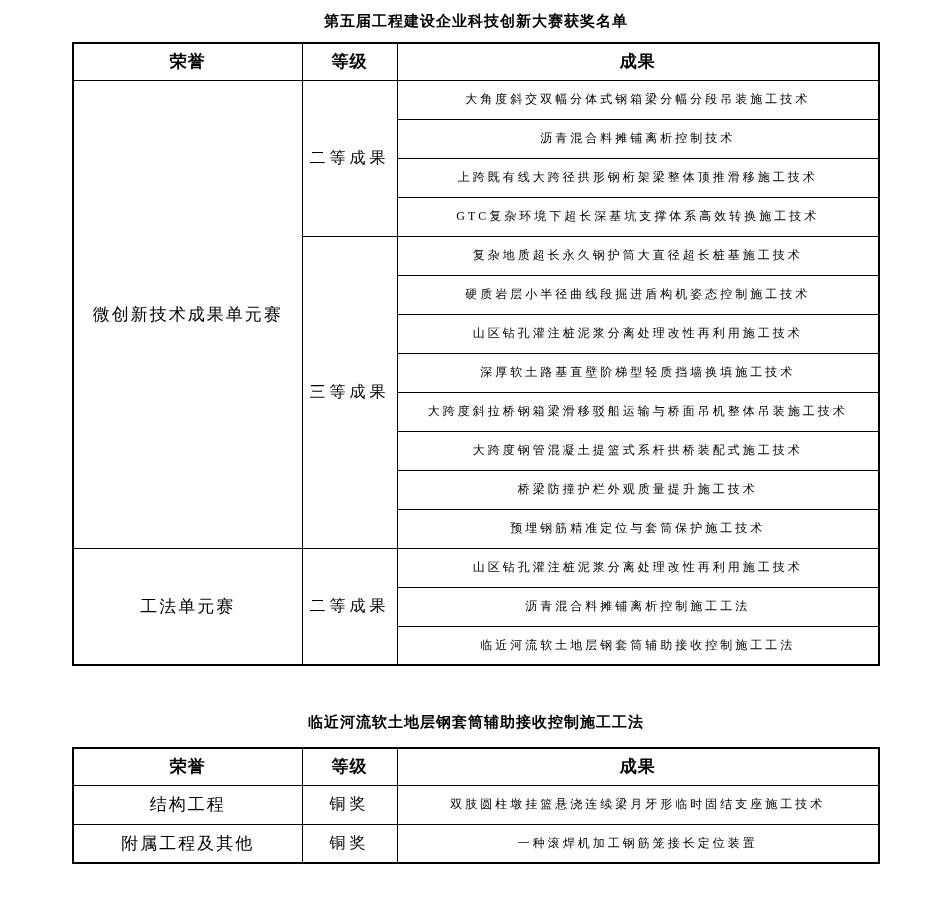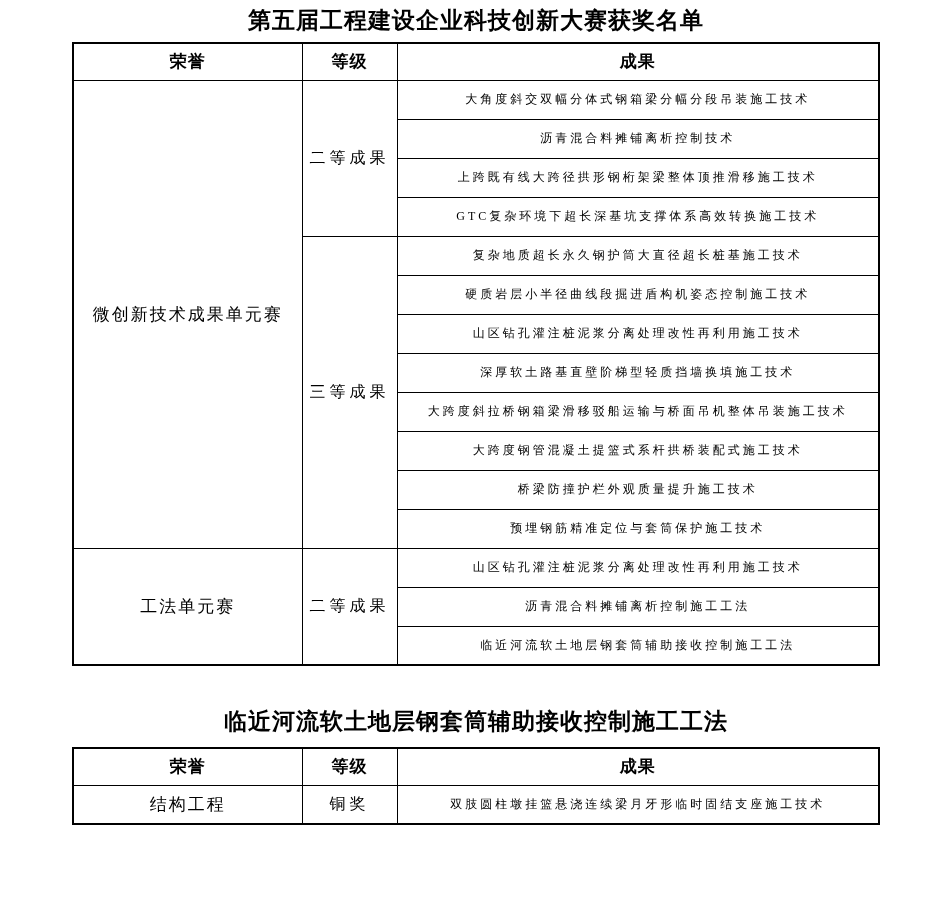--- a/index.html
+++ b/index.html
@@ -12,21 +12,21 @@
     font-family: "Liberation Serif", serif;
     color: #000000;
   }
   .page {
     width: 952px;
   }
   .doc-title {
     text-align: center;
     font-family: "Liberation Serif", serif;
     font-weight: bold;
-    font-size: 23px;
+    font-size: 15px;
     line-height: 28px;
     margin: 0;
     padding: 8px;
     letter-spacing: 1px;
   }
   .title-1 { padding-top: 7px; padding-bottom: 7px; }
   .title-2 { padding-top: 42px; padding-bottom: 11px; }
 
   table.award-table {
     width: 808px;
@@ -161,16 +161,21 @@
         <th class="hdr-cell">等级</th>
         <th class="hdr-cell">成果</th>
       </tr>
     </thead>
     <tbody>
       <tr>
         <td class="honor-cell">结构工程</td>
         <td class="level-cell">铜奖</td>
         <td class="result-cell">双肢圆柱墩挂篮悬浇连续梁月牙形临时固结支座施工技术</td>
       </tr>
+      <tr>
+        <td class="honor-cell">附属工程及其他</td>
+        <td class="level-cell">铜奖</td>
+        <td class="result-cell">一种滚焊机加工钢筋笼接长定位装置</td>
+      </tr>
     </tbody>
   </table>
 
 </div>
 
 </body></html>

